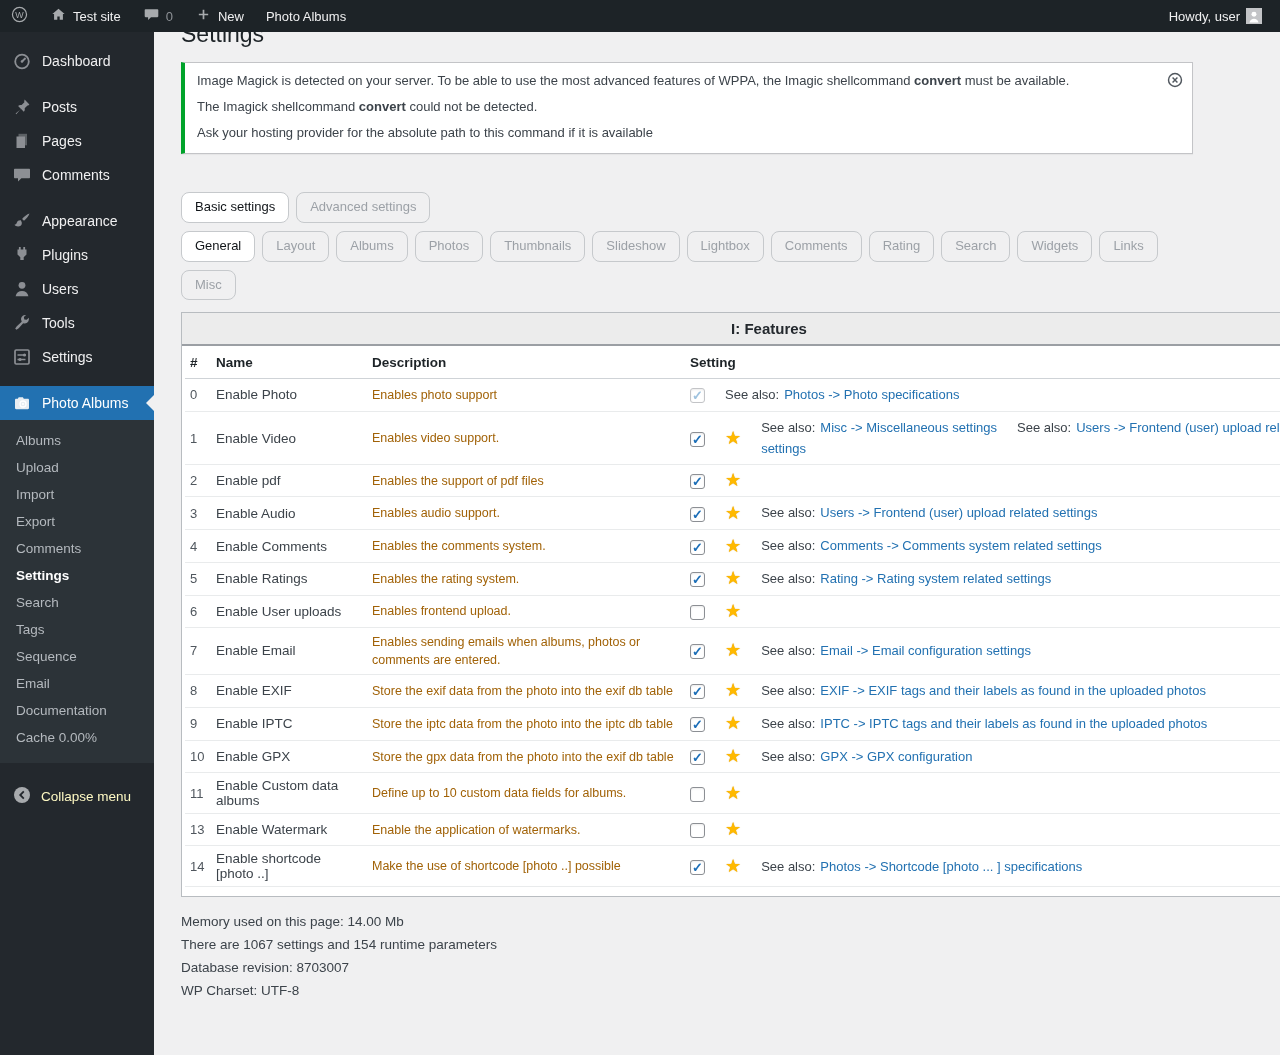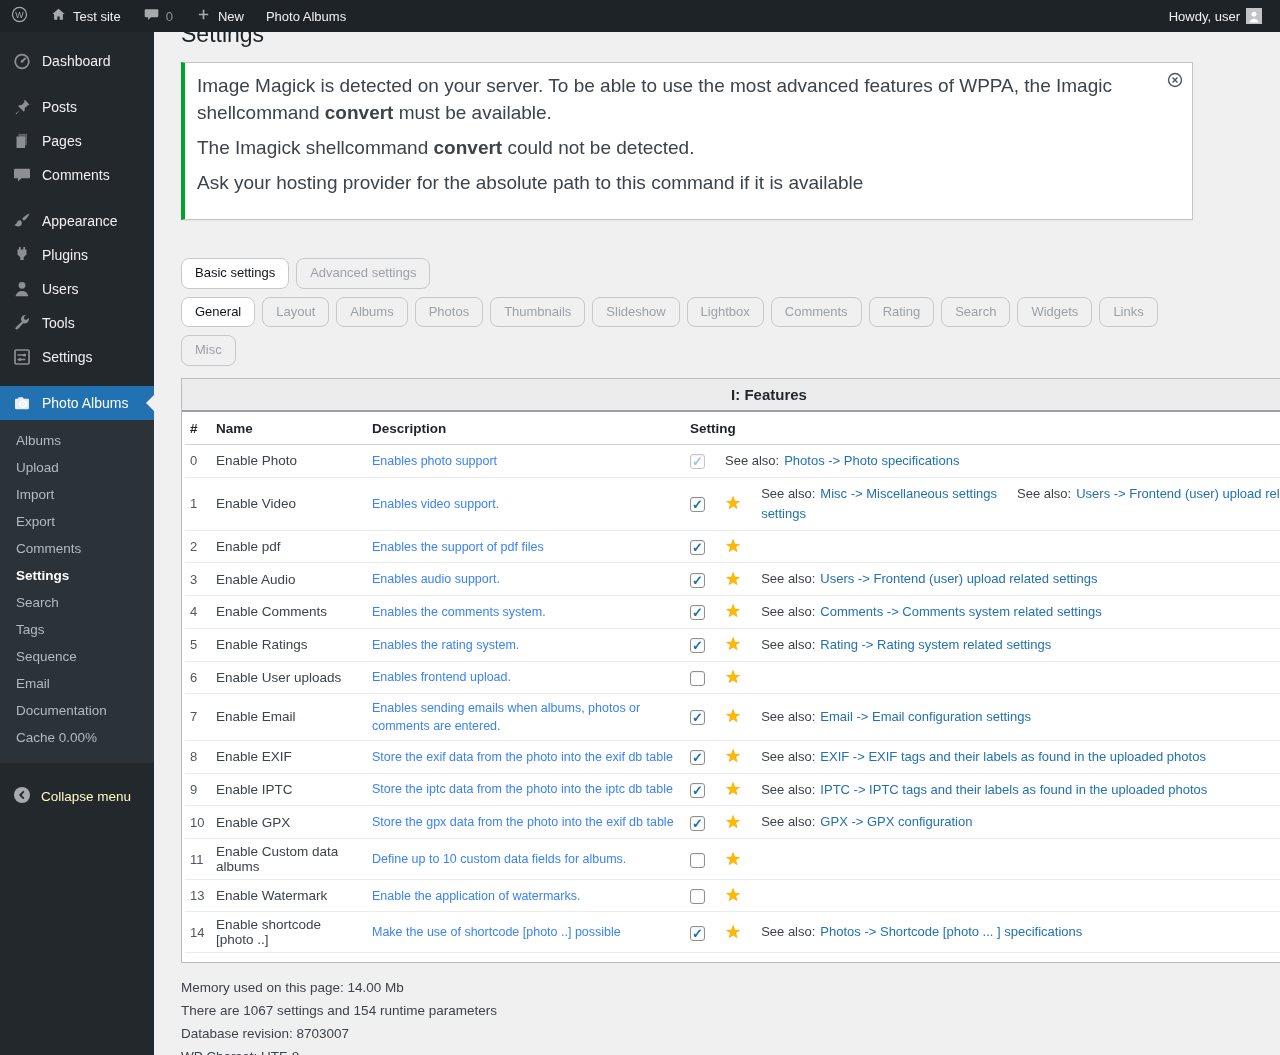--- a/index.html
+++ b/index.html
@@ -34,22 +34,22 @@
   .submenu-item.current { color:#fff; font-weight:bold; }
   #collapse { display:flex; align-items:center; gap:9px; padding:10px 8px 10px 12px;
     color:#fef9c3; margin-top:12px; cursor:pointer; font-size:13.5px; }
   #collapse svg { width:20px; height:20px; color:#a7aaad; }
 
   
   #content { margin-left:160px; padding:10px 20px 0 21px; width:1120px; }
   h1 { font-size:23px; font-weight:400; color:#1d2327; margin:0; padding:10px 0 6px; line-height:1.3; }
 
   .notice { background:#fff; border:1px solid #c3c4c7; border-left:4px solid #00a32a;
-    box-shadow:0 1px 1px rgba(0,0,0,.04); margin:6px 0 0; padding:2px 38px 16px 12px;
-    position:relative; color:#3c434a; font-size:19px; width:1012px; }
+    box-shadow:0 1px 1px rgba(0,0,0,.04); margin:6px 0 0; padding:2px 38px 4px 12px;
+    position:relative; color:#3c434a; font-size:13px; width:1012px; }
   .notice p { margin:7px 0; line-height:1.45; }
   .notice-dismiss { position:absolute; top:8px; right:8px; width:18px; height:18px;
     background:none; border:0; padding:0; cursor:pointer; color:#50575e; }
   .notice-dismiss svg { width:18px; height:18px; display:block; }
 
   .tabs-wrap { margin-top:38px; }
   .tabs-row { max-width:1020px; }
   .tabbtn { display:inline-block; border:1px solid #c6c9cc; border-radius:8px;
     padding:5px 13px 6px; font-size:13px; color:#9ca1a7; background:transparent;
     margin:0 7px 8px 0; line-height:1.35; cursor:pointer; font-family:inherit; }
@@ -59,21 +59,21 @@
   .tablewrap { border:1px solid #b8bcc0; background:#fff; margin-top:4px; width:1176px; }
   .table-title { background:#ececec; text-align:center; font-weight:bold; font-size:15px;
     color:#23282d; padding:7px 0; border-bottom:2px solid #9b9fa4; }
   .table-inner { padding:0 3px 9px; }
   table { width:100%; border-collapse:collapse; font-size:13px; color:#3c434a; }
   thead th { text-align:left; font-weight:bold; color:#1d2327; padding:9px 5px 8px;
     border-bottom:1px solid #cfd3d7; font-size:13.5px; }
   tbody td { padding:5px; border-bottom:1px solid #e9ebec; vertical-align:middle; }
   td.c-num { color:#50575e; width:26px; }
   td.c-name { width:156px; color:#3c434a; font-size:13.5px; }
-  td.c-desc { width:318px; color:#3b82f6; font-size:12.5px; line-height:1.45; }
+  td.c-desc { width:318px; color:#a16207; font-size:12.5px; line-height:1.45; }
   td.c-help { width:40px; text-align:left; }
   th.h-help { text-align:left; }
   .setting-flex { display:flex; align-items:center; gap:20px; }
   .cb { width:15px; height:15px; border:1px solid #8c8f94; border-radius:3px;
     background:#fff; display:inline-flex; align-items:center; justify-content:center;
     flex:none; margin-top:2px; box-shadow:inset 0 1px 2px rgba(0,0,0,.08); cursor:pointer; }
   .cb.checked::after { content:"✓"; color:#1d6fb8; font-weight:bold; font-size:13px; line-height:1; }
   .cb.disabled { border-color:#c3c4c7; }
   .cb.disabled::after { color:#9fc3df; }
   .star { color:#ffb900; font-size:18px; line-height:17px; flex:none;

